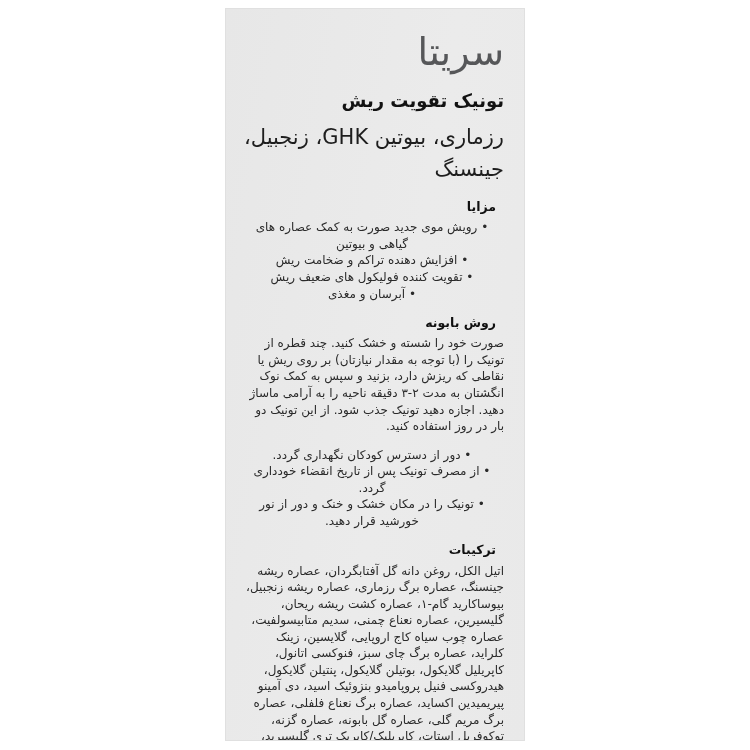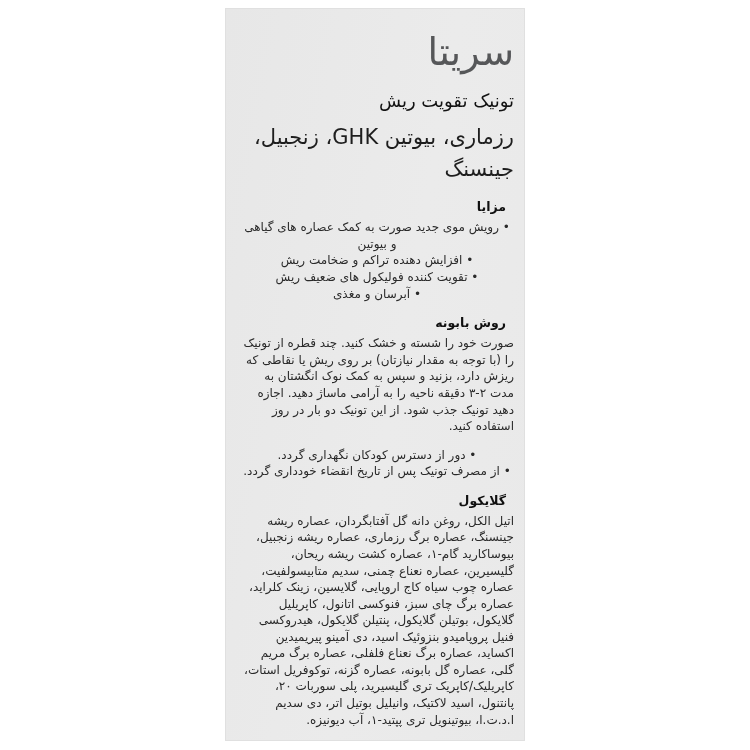--- a/index.html
+++ b/index.html
@@ -19,37 +19,37 @@
   }
   .box {
     position: absolute;
     left: 225px;
     top: 8px;
     width: 300px;
     height: 733px;
     box-sizing: border-box;
     background: linear-gradient(100deg, #e7e7e7 0%, #ebebeb 55%, #e9e9e9 100%);
     border: 1px solid #e0e0e0;
-    padding: 12px 10px 10px 14px;
+    padding: 12px 20px 10px 14px;
     direction: rtl;
     text-align: right;
     color: #262626;
     overflow: hidden;
   }
   .logo {
     font-size: 38px;
     line-height: 1.15;
     font-weight: normal;
     color: #565759;
     margin: 10px 0 14px 0;
     letter-spacing: 1px;
   }
   .title {
     font-size: 18px;
-    font-weight: normal;
+    font-weight: bold;
     color: #121212;
     margin: 14px 0 10px 0;
     line-height: 1.3;
   }
   .subtitle {
     font-size: 21px;
     color: #1e1e1e;
     line-height: 1.5;
     margin: 0 0 14px 0;
   }
@@ -102,21 +102,22 @@
     </div>
 
     <div>
       <div class="section-heading">روش بابونه</div>
       <p class="body-text">صورت خود را شسته و خشک کنید. چند قطره از تونیک را (با توجه به مقدار نیازتان) بر روی ریش یا نقاطی که ریزش دارد، بزنید و سپس به کمک نوک انگشتان به مدت ۲-۳ دقیقه ناحیه را به آرامی ماساژ دهید. اجازه دهید تونیک جذب شود. از این تونیک دو بار در روز استفاده کنید.</p>
     </div>
 
     <div class="warn-block bullet-list">
       <div class="bullet-item">دور از دسترس کودکان نگهداری گردد.</div>
       <div class="bullet-item">از مصرف تونیک پس از تاریخ انقضاء خودداری گردد.</div>
+      <div class="bullet-item">تونیک را در مکان خشک و خنک و دور از نور خورشید قرار دهید.</div>
     </div>
 
     <div>
-      <div class="section-heading">گلایکول</div>
+      <div class="section-heading">ترکیبات</div>
       <p class="body-text">اتیل الکل، روغن دانه گل آفتابگردان، عصاره ریشه جینسنگ، عصاره برگ رزماری، عصاره ریشه زنجبیل، بیوساکارید گام-۱، عصاره کشت ریشه ریحان، گلیسیرین، عصاره نعناع چمنی، سدیم متابیسولفیت، عصاره چوب سیاه کاج اروپایی، گلایسین، زینک کلراید، عصاره برگ چای سبز، فنوکسی اتانول، کاپریلیل گلایکول، بوتیلن گلایکول، پنتیلن گلایکول، هیدروکسی فنیل پروپامیدو بنزوئیک اسید، دی آمینو پیریمیدین اکساید، عصاره برگ نعناع فلفلی، عصاره برگ مریم گلی، عصاره گل بابونه، عصاره گزنه، توکوفریل استات، کاپریلیک/کاپریک تری گلیسیرید، پلی سوربات ۲۰، پانتنول، اسید لاکتیک، وانیلیل بوتیل اتر، دی سدیم ا.د.ت.ا، بیوتینویل تری پپتید-۱، آب دیونیزه.</p>
     </div>
 
   </div>
 </div>
 
 </body></html>

